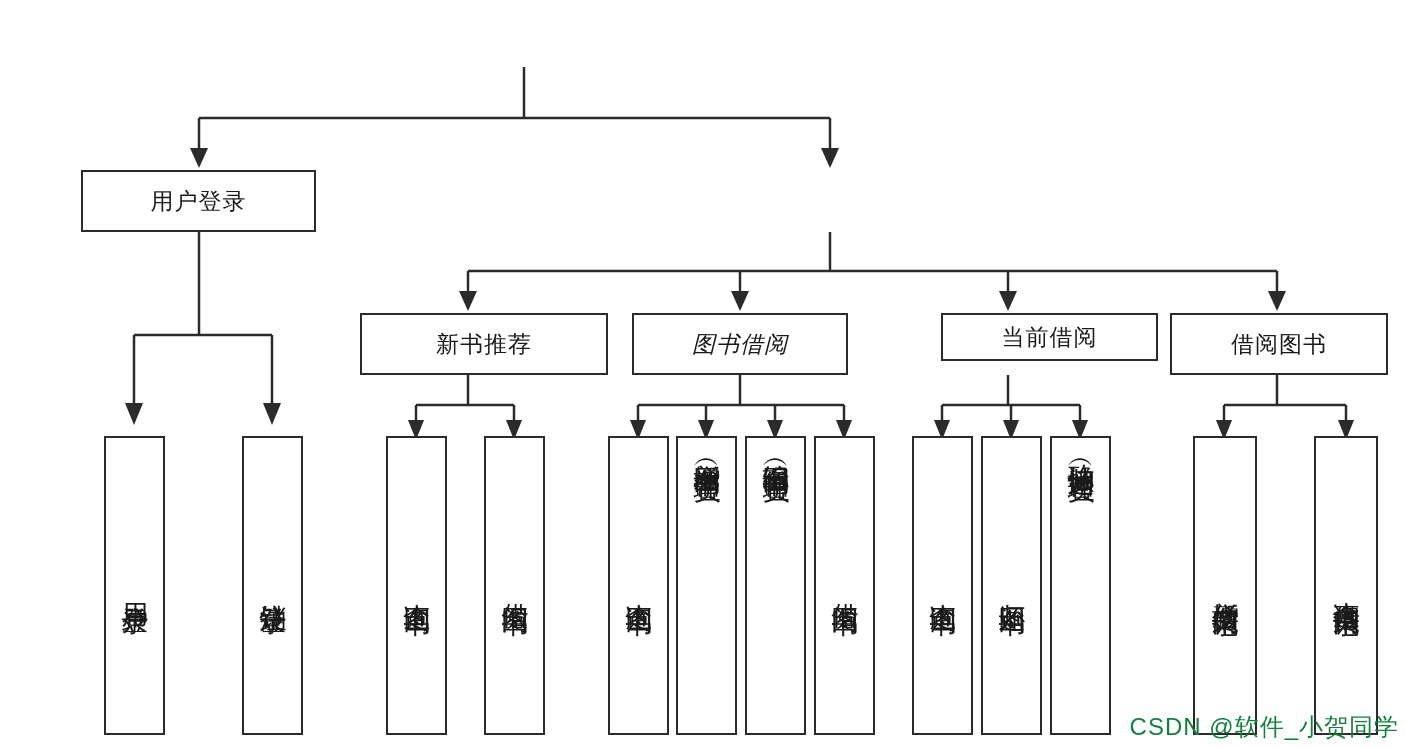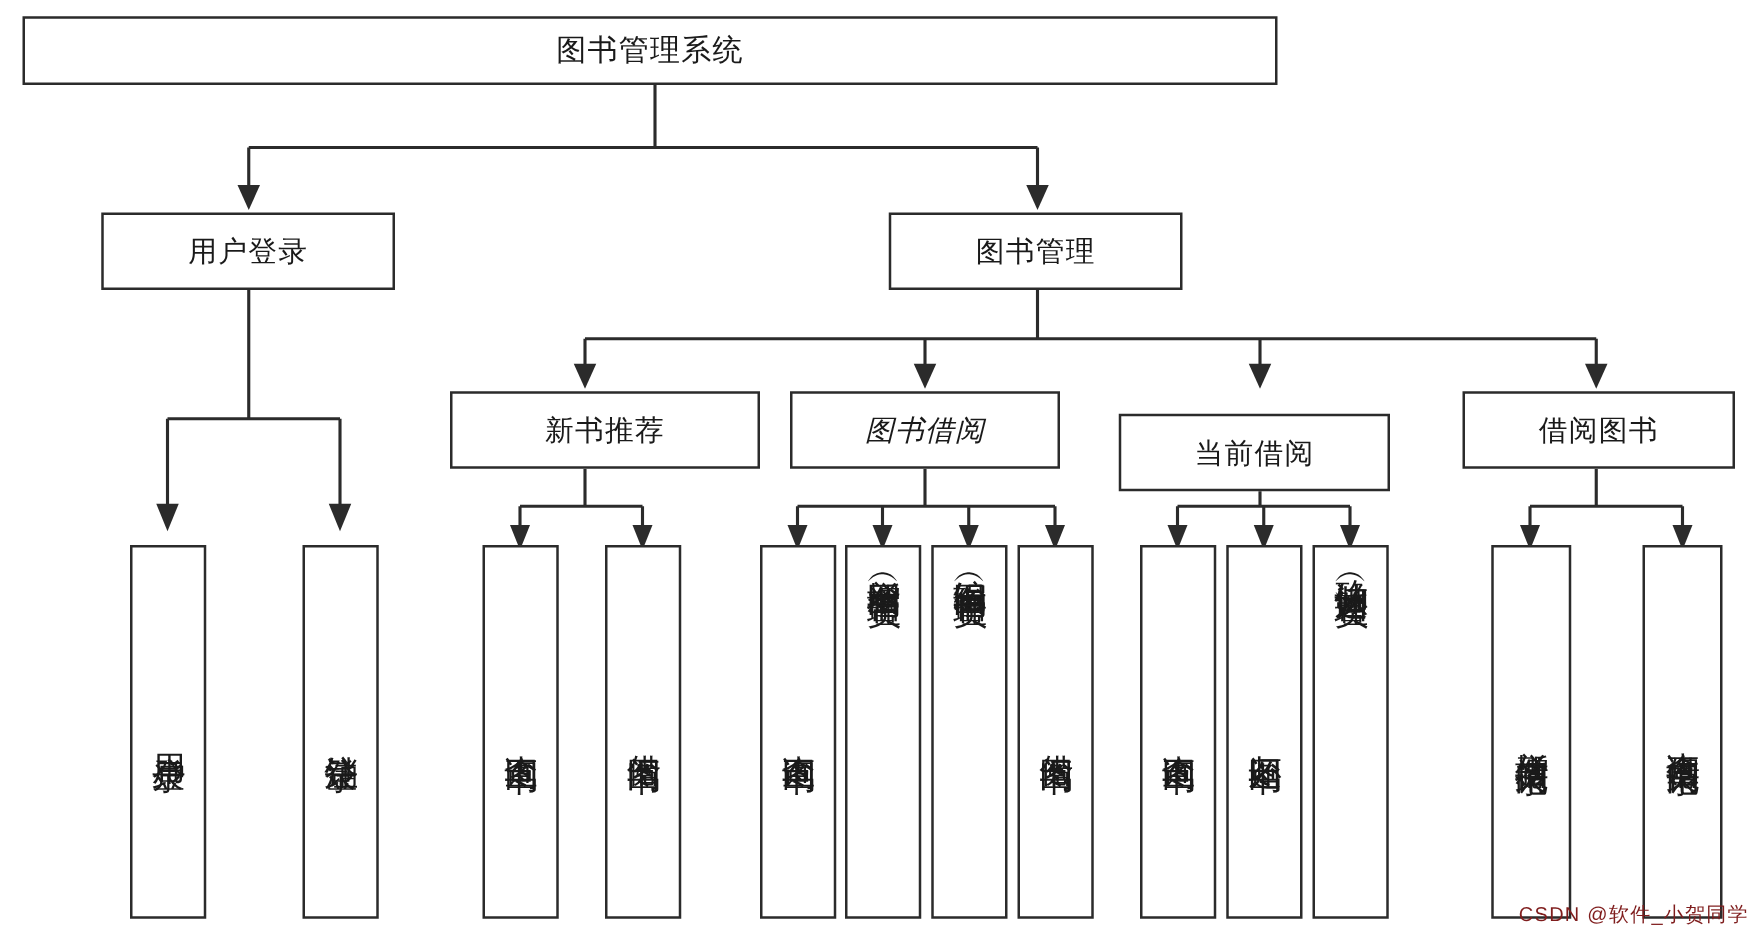--- a/index.html
+++ b/index.html
@@ -62,22 +62,22 @@
     white-space: pre;
   }
   .node.v.centered {
     align-items: center;
     padding-top: 0;
   }
   .watermark {
     position: absolute;
     right: 6px;
     bottom: 4px;
-    font-size: 16px;
-    color: #7f1d1d;
+    font-size: 24px;
+    color: #15803d;
     letter-spacing: 1px;
     white-space: nowrap;
   }
 </style>
 </head>
 <body>
 
 <div id="diagram">
 
   <svg id="wires" viewBox="0 0 1405 747" xmlns="http://www.w3.org/2000/svg">
@@ -139,38 +139,32 @@
       <polygon points="775,440 767,420 783,420"></polygon>
       <polygon points="844,440 836,420 852,420"></polygon>
       <polygon points="942,440 934,420 950,420"></polygon>
       <polygon points="1011,440 1003,420 1019,420"></polygon>
       <polygon points="1080,440 1072,420 1088,420"></polygon>
       <polygon points="1224,440 1216,420 1232,420"></polygon>
       <polygon points="1346,440 1338,420 1354,420"></polygon>
     </g>
   </svg>
 
-  <div class="node h root" style="left:18px; top:13px; width:1004px; height:55px;">
-    <span class="node-label">图书管理系统</span>
-  </div>
 
   <div class="node h" style="left:81px; top:170px; width:235px; height:62px;">
     <span class="node-label">用户登录</span>
   </div>
-  <div class="node h" style="left:711px; top:170px; width:235px; height:62px;">
-    <span class="node-label">图书管理</span>
-  </div>
 
   <div class="node h" style="left:360px; top:313px; width:248px; height:62px;">
     <span class="node-label">新书推荐</span>
   </div>
   <div class="node h" style="left:632px; top:313px; width:216px; height:62px;font-style:italic;">
     <span class="node-label">图书借阅</span>
   </div>
-  <div class="node h" style="left:895px; top:313px; width:217px; height:62px;margin-top:18px;">
+  <div class="node h" style="left:941px; top:313px; width:217px; height:48px;">
     <span class="node-label">当前借阅</span>
   </div>
   <div class="node h" style="left:1170px; top:313px; width:218px; height:62px;">
     <span class="node-label">借阅图书</span>
   </div>
 
   <div class="node v centered" style="left:104px; top:436px; width:61px; height:299px;">
     <span class="node-label">用户登录</span>
   </div>
   <div class="node v centered" style="left:242px; top:436px; width:61px; height:299px;">

